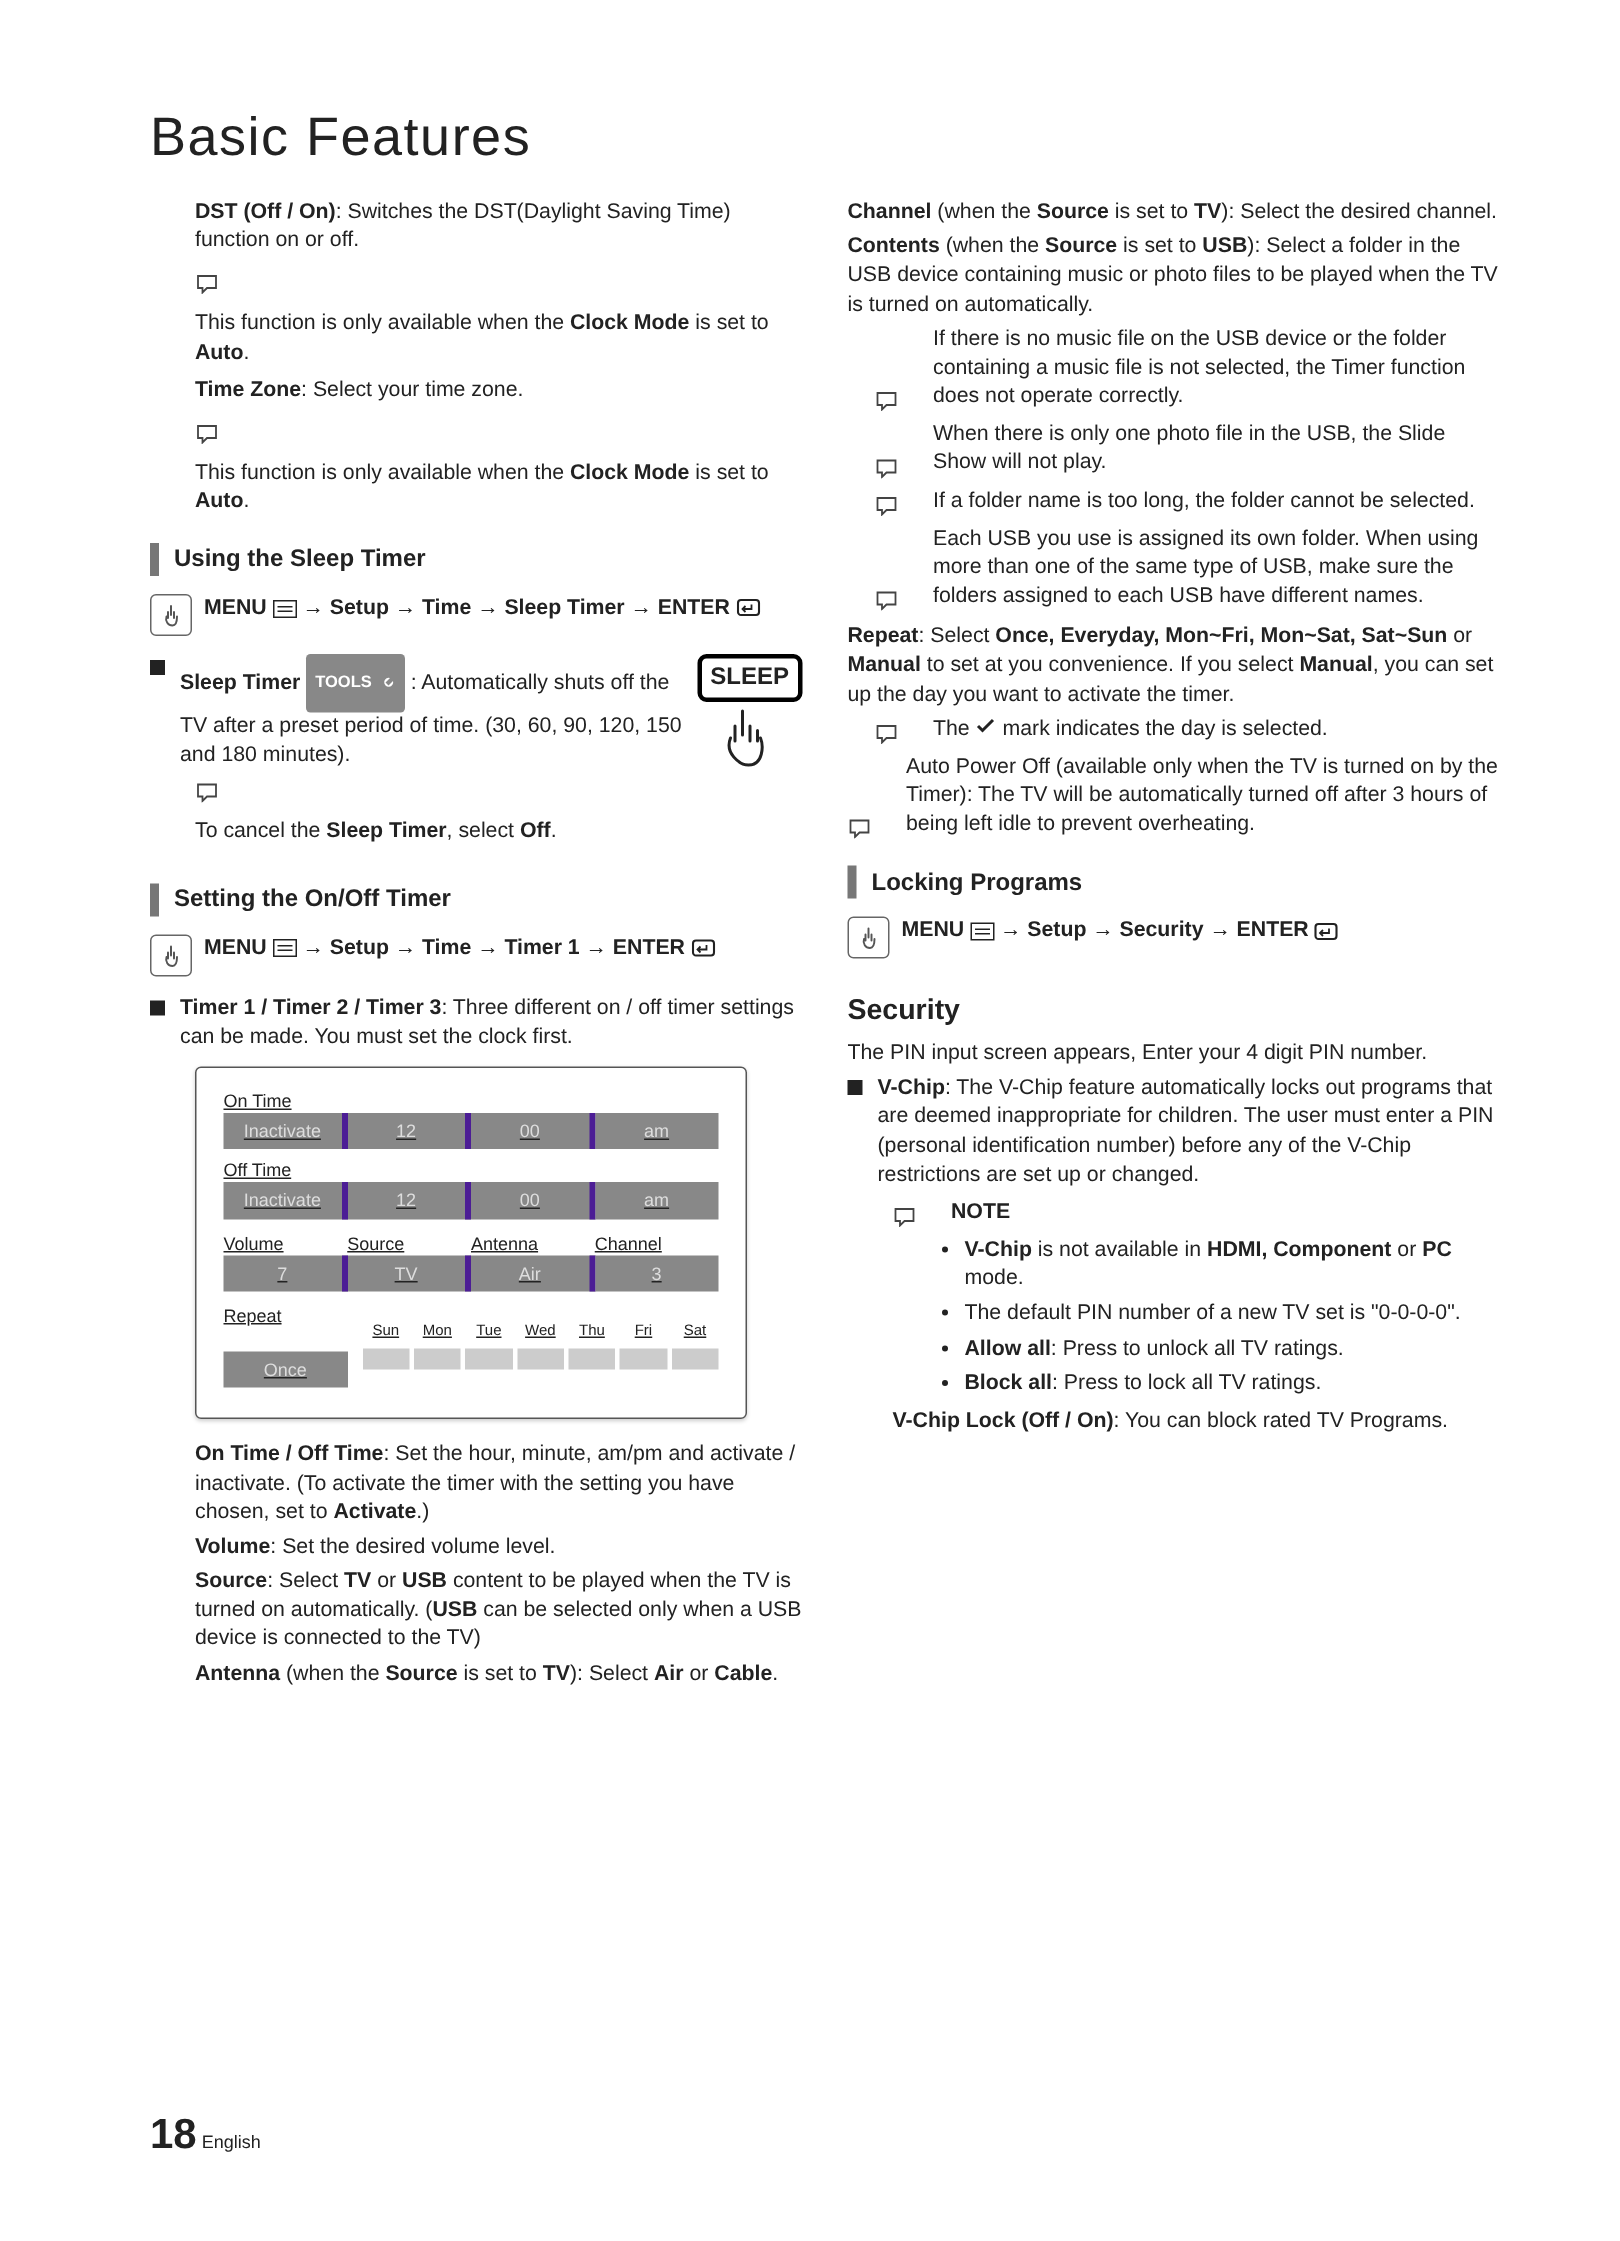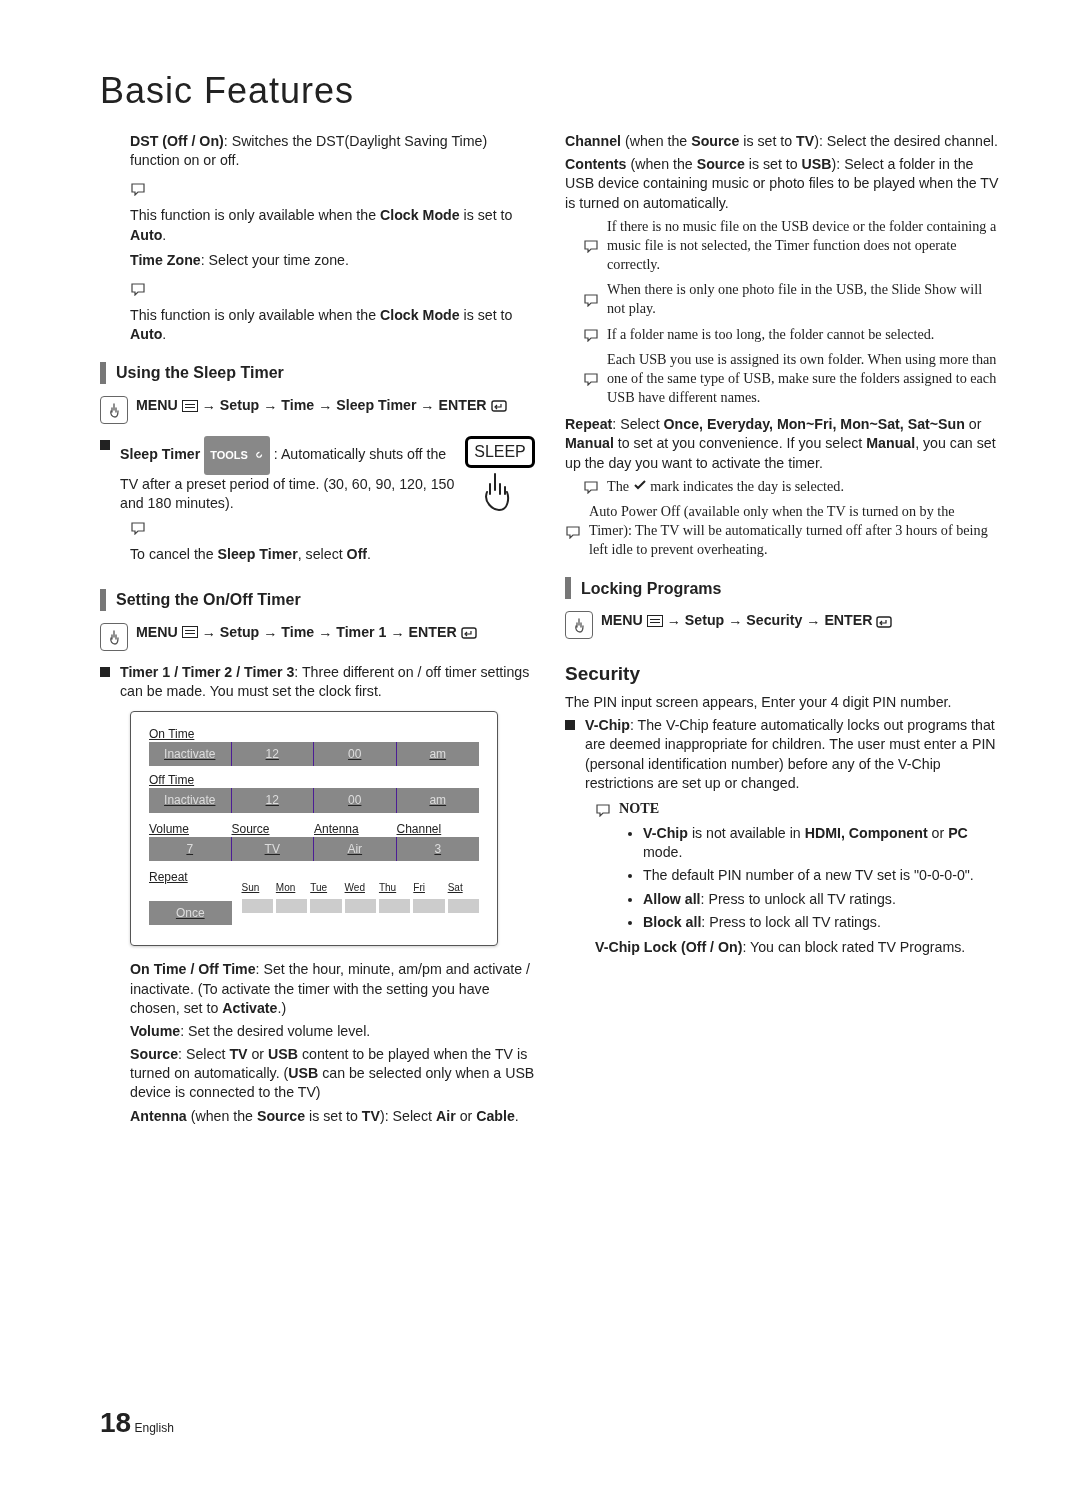--- a/index.html
+++ b/index.html
@@ -41,25 +41,24 @@
     display: flex;
     align-items: flex-start;
     gap: 8px;
     margin-left: 30px;
     margin-bottom: 6px;
     flex-direction: column;
   }
   .note-row .note-icon { flex: 0 0 16px; margin-top: 2px; }
   .note-row-wide {
     display: flex;
-    align-items: center;
-    gap: 8px;
+    align-items: flex-end;
+    gap: 23px;
     margin-left: 0;
     margin-bottom: 6px;
-    font-family: Liberation Serif, serif;
   }
   .note-row-wide .note-icon { flex: 0 0 16px; margin-top: 2px; }
   .section-heading {
     display: flex;
     align-items: center;
     margin: 18px 0 12px 0;
   }
   .section-heading .bar {
     width: 6px;
     height: 22px;
@@ -147,21 +146,21 @@
   .sleep-box-wrap {
     display: flex;
     gap: 10px;
   }
   .sleep-text-col { flex: 1; }
   .sleep-icon-col { flex: 0 0 70px; }
   .sleep-rect {
     border: 3px solid #000;
     border-radius: 6px;
     padding: 2px 6px;
-    font-weight: 400;
+    font-weight: 700;
     font-size: 16px;
     text-align: center;
   }
   .hand-svg { margin-top: 4px; }
   .timer-panel {
     border: 1px solid #555;
     border-radius: 4px;
     width: 330px;
     padding: 14px 18px 20px 18px;
     margin: 10px 0 14px 30px;
@@ -171,29 +170,29 @@
   }
   .timer-table { border-collapse: collapse; width: 100%; }
   .timer-table td { padding: 0; }
   .cell {
     background: #888;
     color: #ddd;
     text-align: center;
     padding: 4px 0;
     font-size: 12px;
   }
-  .cell-spaced { border-right: 1px solid #4c1d95; text-align: center; }
+  .cell-spaced { border-right: 4px solid #4c1d95; text-align: center; }
   .day-cells { display: flex; gap: 3px; margin-top: 4px; }
   .day-cell {
     flex: 1;
     height: 14px;
     background: #ccc;
   }
   .days-labels { display: flex; gap: 3px; font-size: 10px; margin-top: 12px; }
-  .days-labels div { flex: 1; text-align: left; }
+  .days-labels div { flex: 1; text-align: center; }
   .timer-label-row { display: flex; margin-top: 8px; }
   .timer-label-row > div { flex: 1; }
   .note-icon svg { display: block; }
   .enter-glyph {
     display: inline-flex;
     align-items: center;
     vertical-align: middle;
   }
   .small-bullets { list-style: disc; padding-left: 18px; margin: 3px 0; }
   .small-bullets li { margin-bottom: 4px; }

